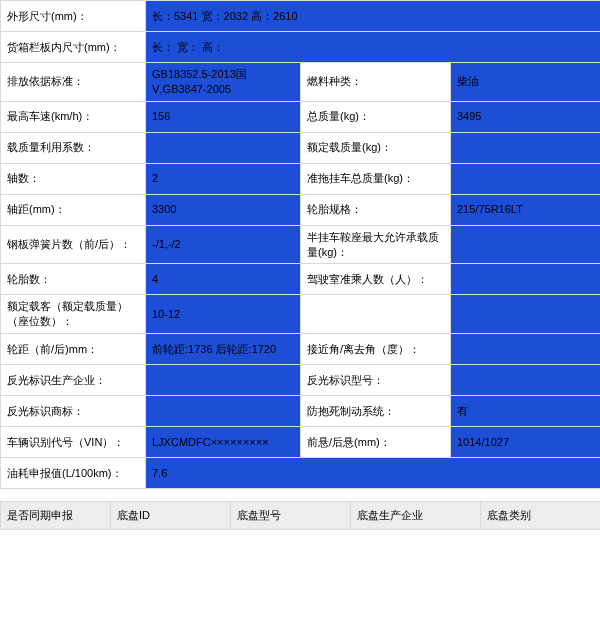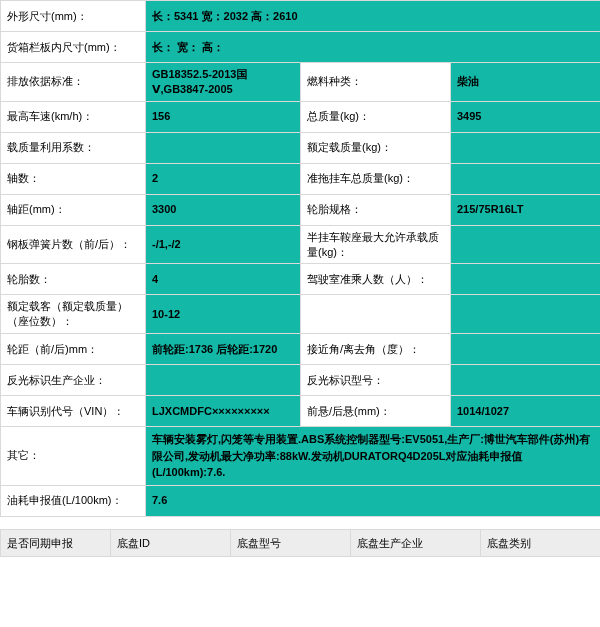--- a/index.html
+++ b/index.html
@@ -37,23 +37,22 @@
     overflow-wrap: break-word;
   }
   .main-table td {
     height: 22px;
   }
   .label {
     background: #ffffff;
     color: #000000;
   }
   .value {
-    background: #14b8a6;
+    background: #1d4ed8;
     color: #000000;
-    font-weight: bold;
   }
   .col-l1 { width: 145px; }
   .col-v1 { width: 155px; }
   .col-l2 { width: 150px; }
   .col-v2 { width: 150px; }
   .spacer {
     height: 12px;
     width: 600px;
     background: #ffffff;
   }
@@ -148,28 +147,30 @@
         <td class="label">接近角/离去角（度）：</td>
         <td class="value"></td>
       </tr>
       <tr>
         <td class="label">反光标识生产企业：</td>
         <td class="value"></td>
         <td class="label">反光标识型号：</td>
         <td class="value"></td>
       </tr>
       <tr>
+        <td class="label">反光标识商标：</td>
+        <td class="value"></td>
+        <td class="label">防抱死制动系统：</td>
+        <td class="value">有</td>
+      </tr>
+      <tr>
         <td class="label">车辆识别代号（VIN）：</td>
         <td class="value">LJXCMDFC×××××××××</td>
         <td class="label">前悬/后悬(mm)：</td>
         <td class="value">1014/1027</td>
-      </tr>
-      <tr>
-        <td class="label">其它：</td>
-        <td class="value multiline tall" colspan="3">车辆安装雾灯,闪笼等专用装置.ABS系统控制器型号:EV5051,生产厂:博世汽车部件(苏州)有限公司,发动机最大净功率:88kW.发动机DURATORQ4D205L对应油耗申报值(L/100km):7.6.</td>
       </tr>
       <tr>
         <td class="label">油耗申报值(L/100km)：</td>
         <td class="value" colspan="3">7.6</td>
       </tr>
     </tbody>
   </table>
 
   <div class="spacer"></div>
 

